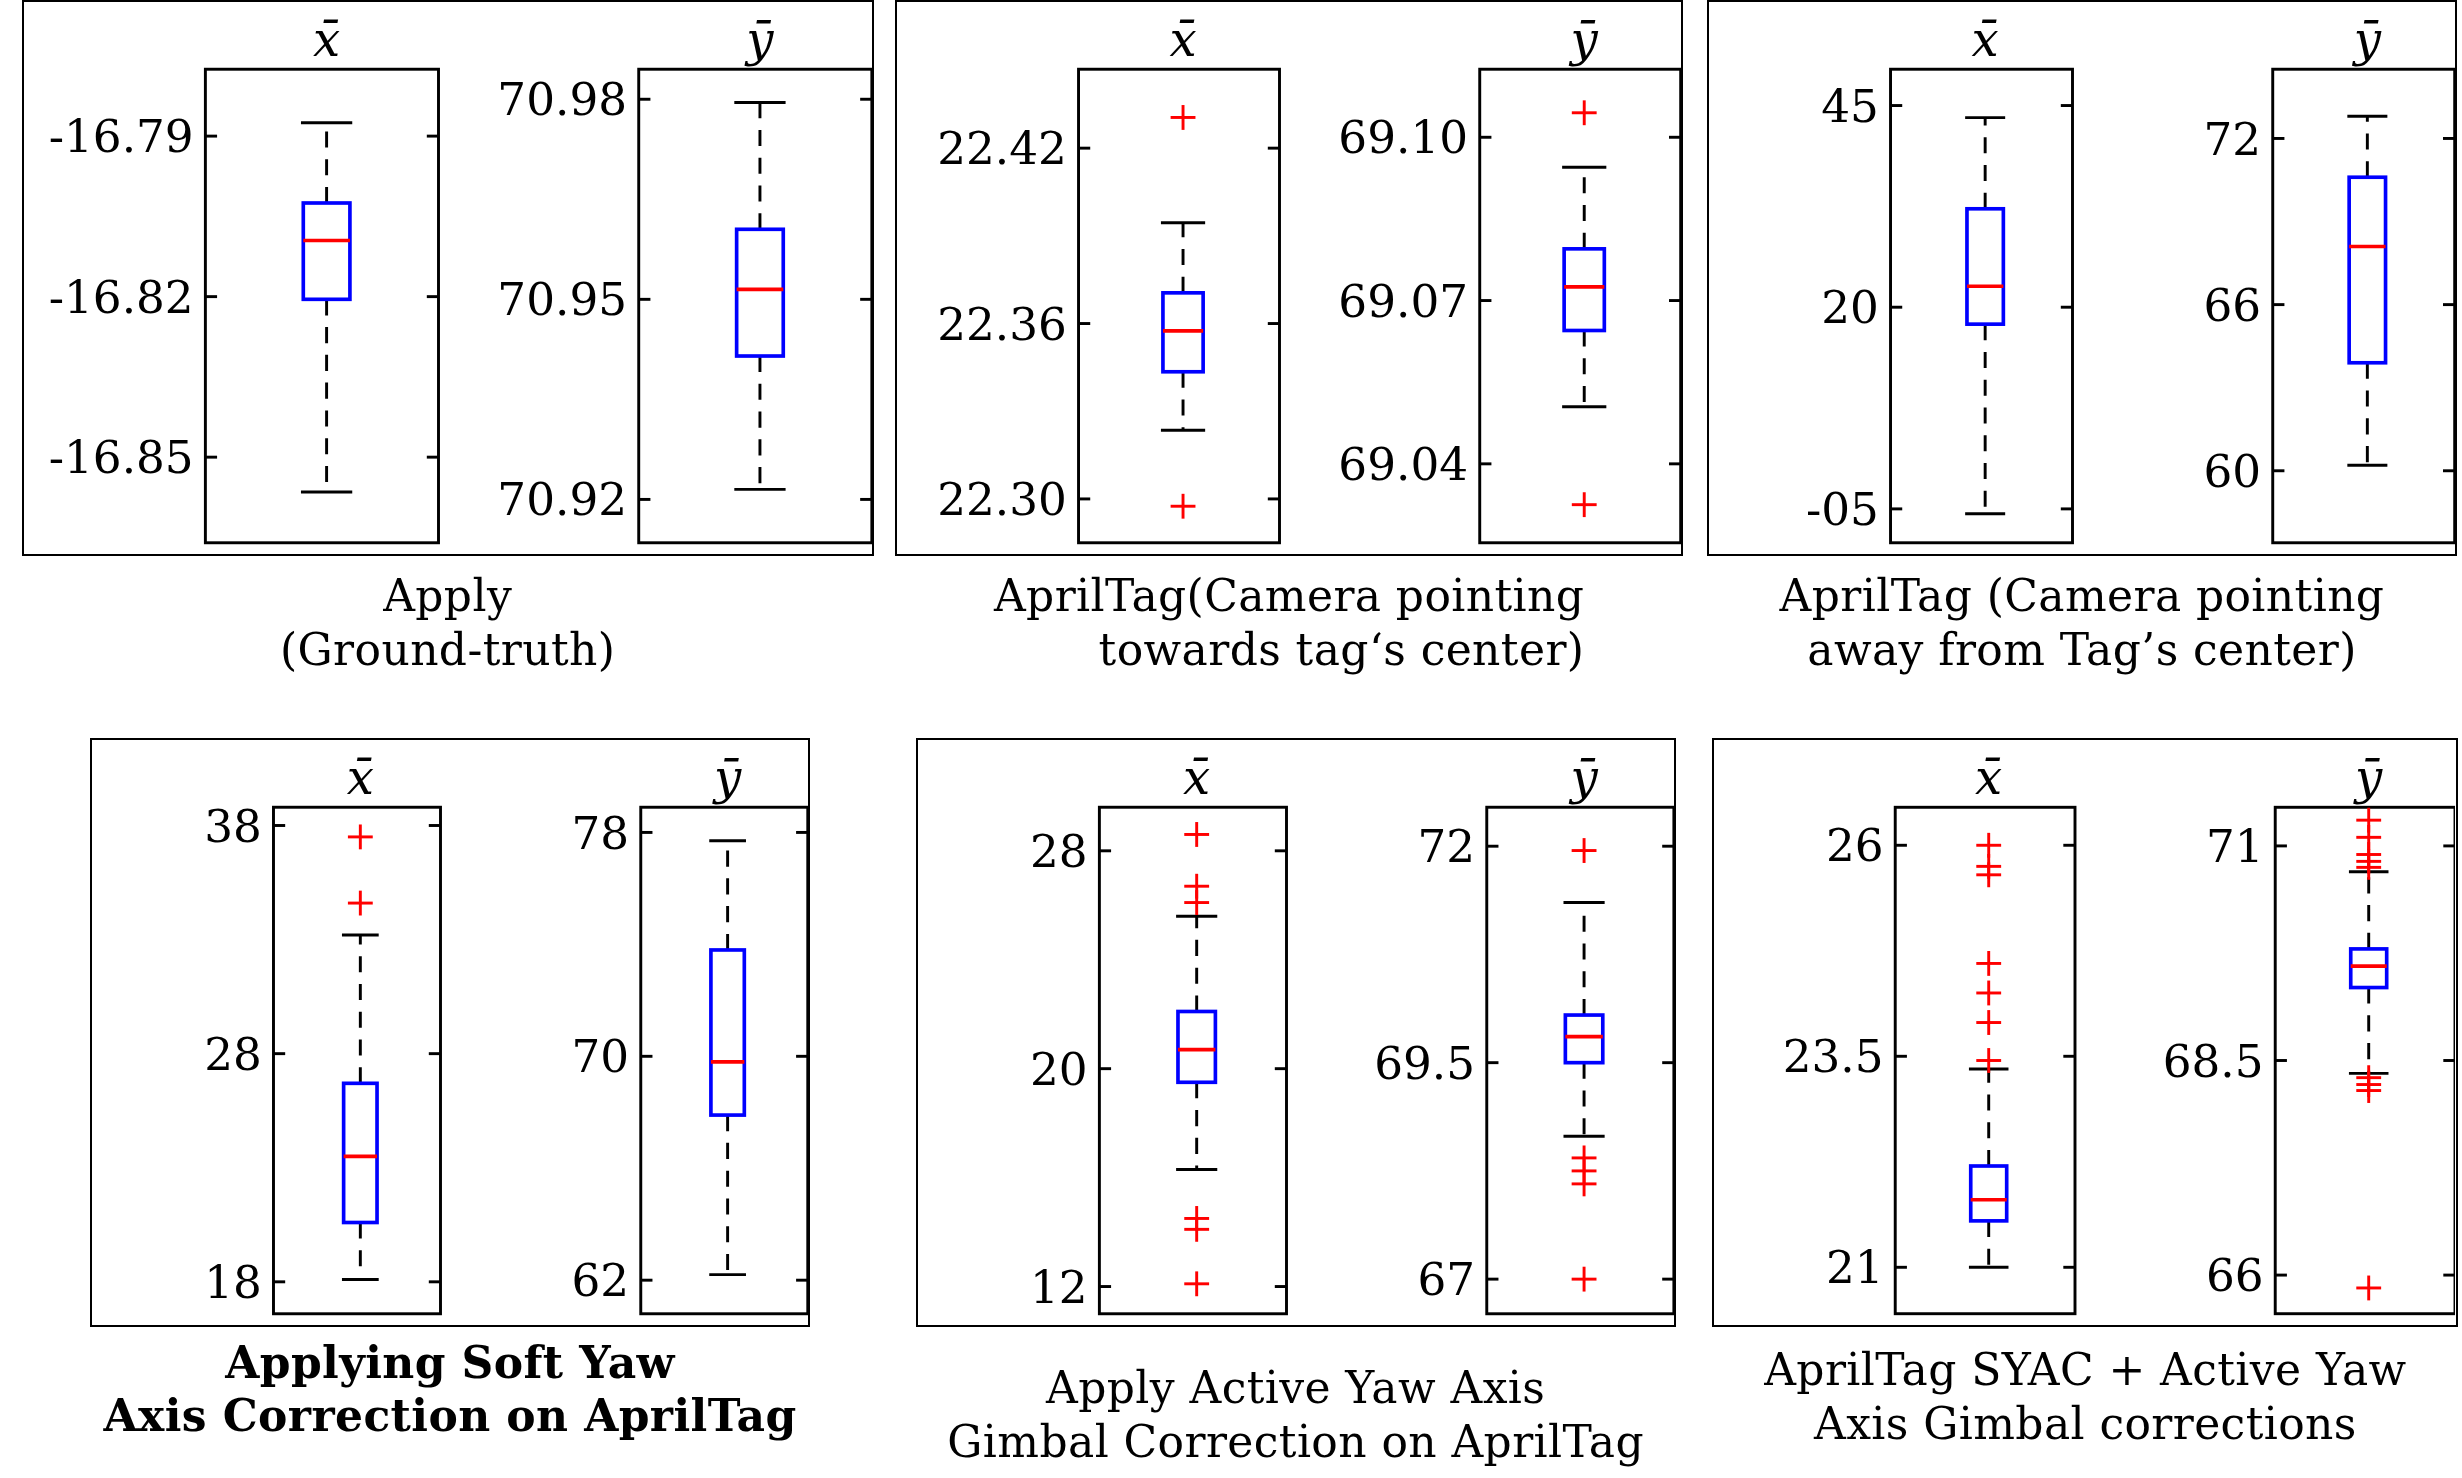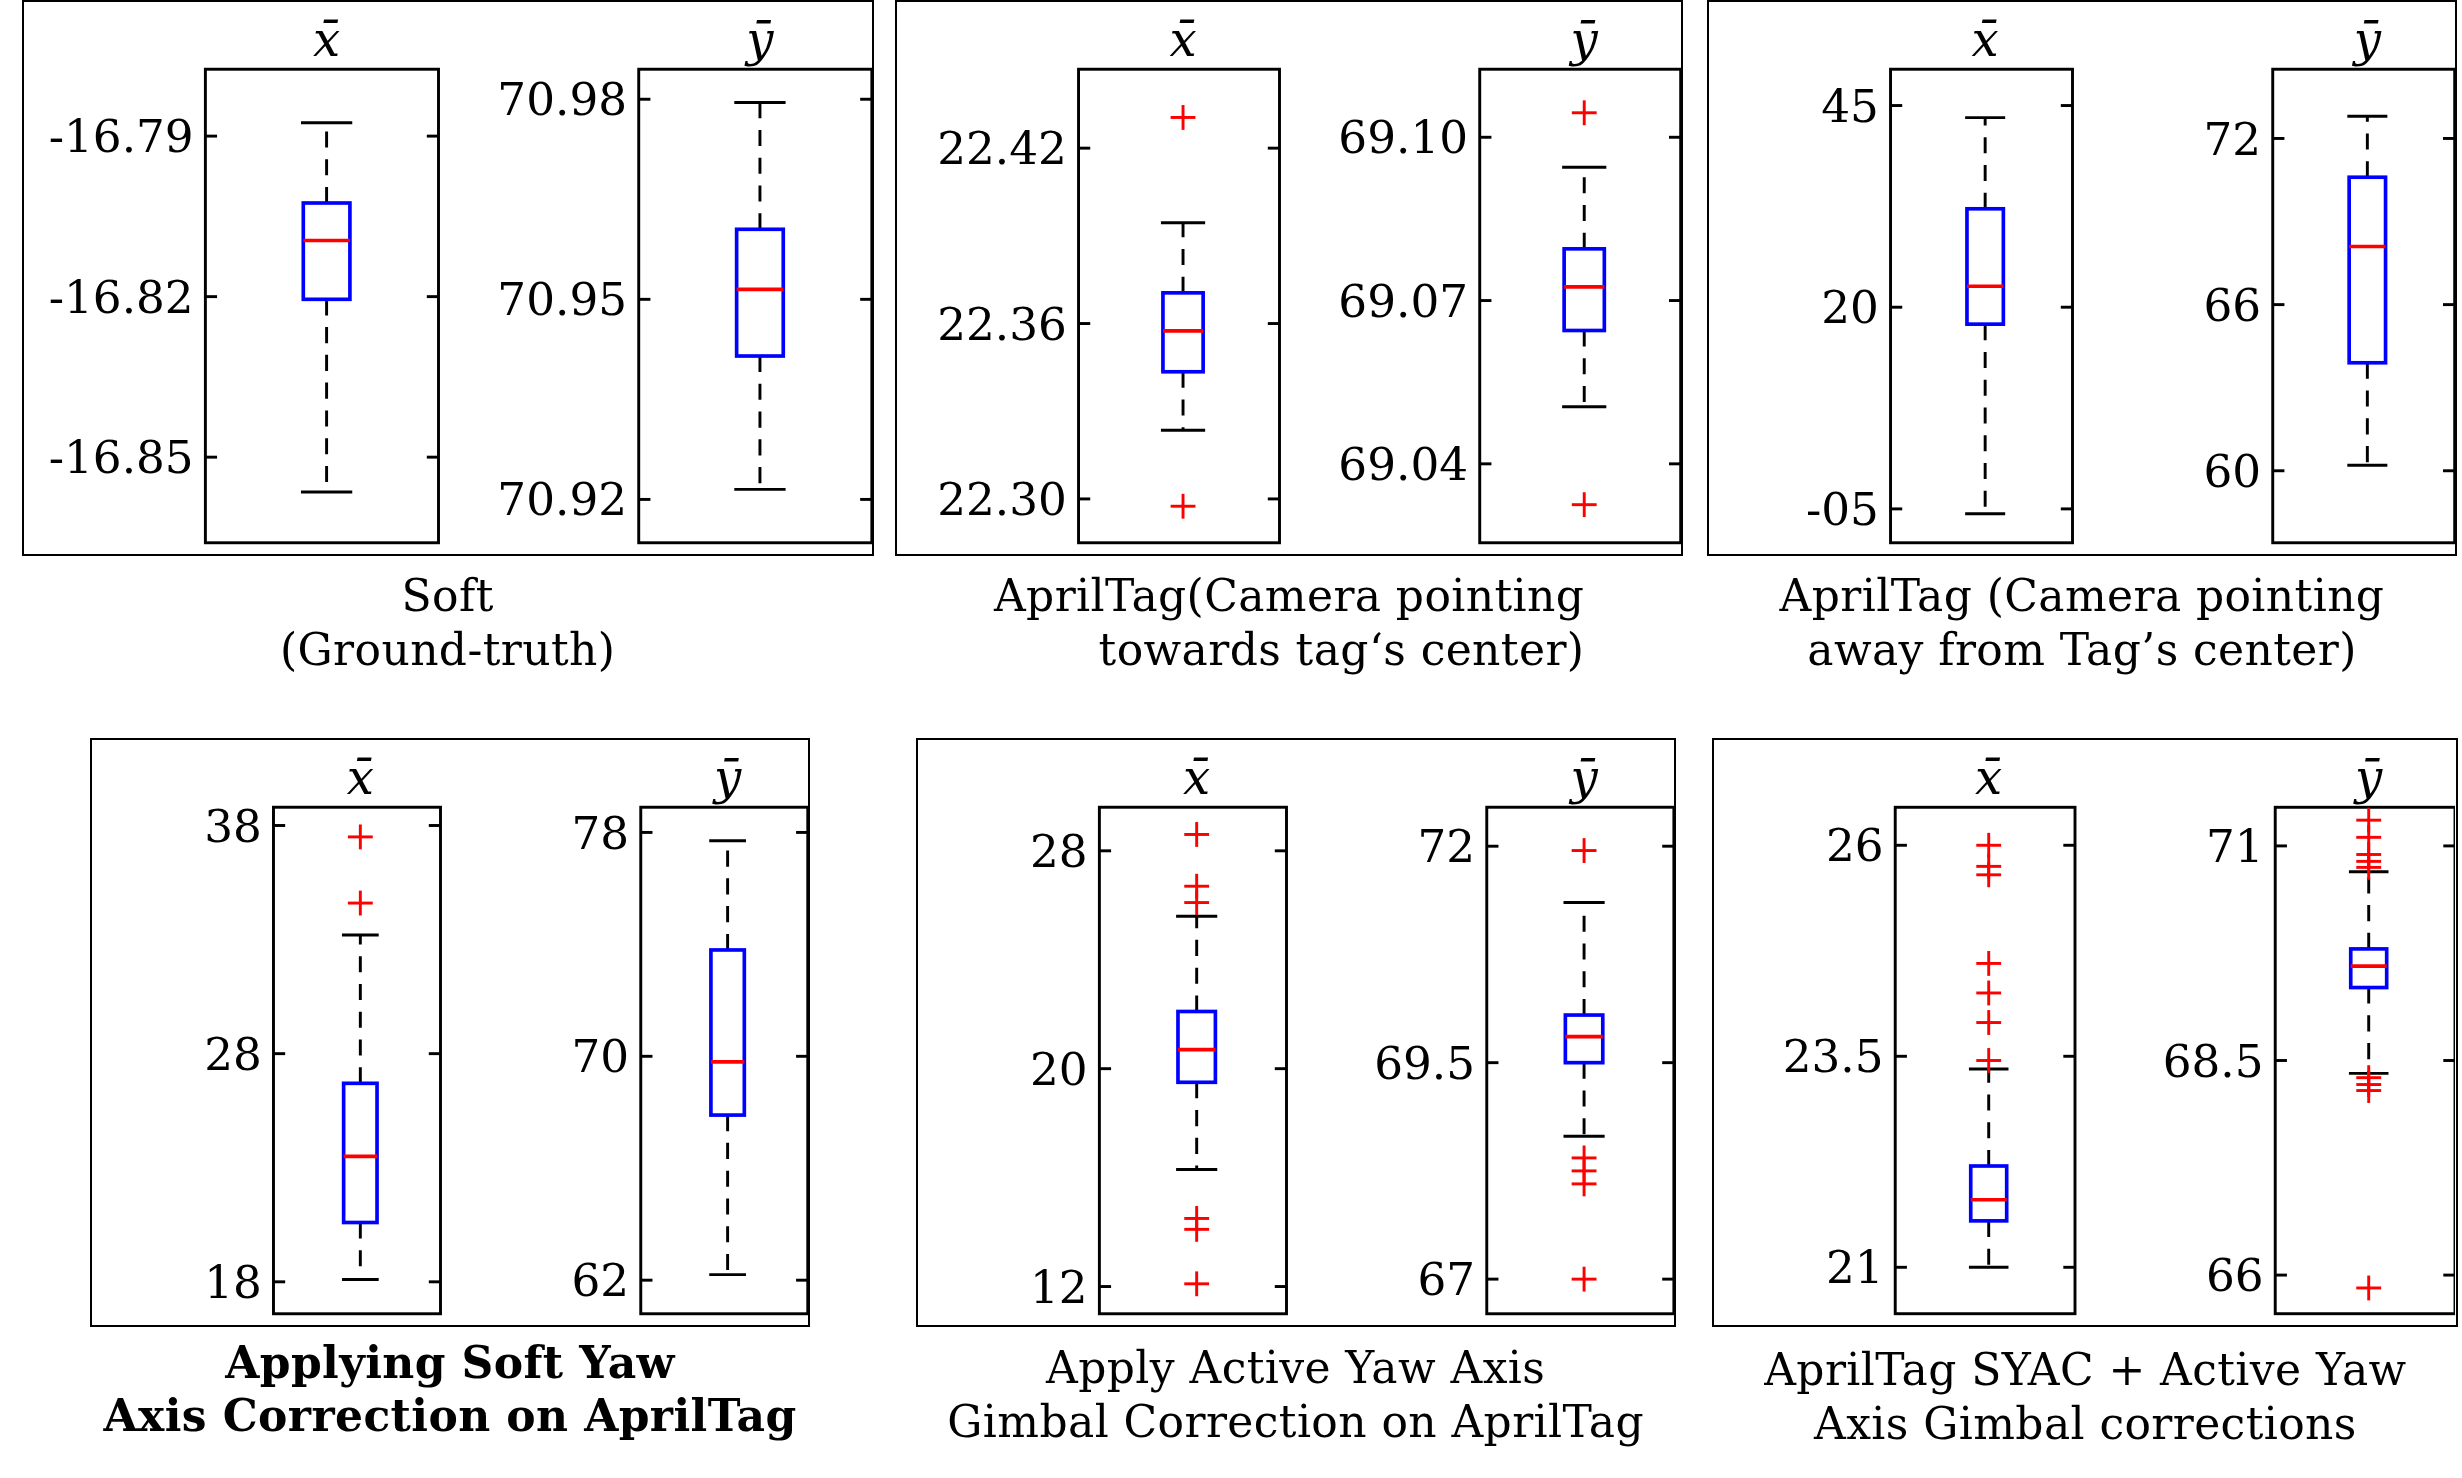--- a/index.html
+++ b/index.html
@@ -65,21 +65,21 @@
   #cell-syac .panel-frame{width:720px;height:589px;}
   #cell-ayag{width:779px;margin-left:80px;}
   #cell-ayag .panel-frame{width:760px;height:589px;}
   #cell-both{width:757px;margin-left:25.6px;}
   #cell-both .panel-frame{width:746px;height:589px;}
 
   #cell-mocap .caption{margin-top:13px;}
   #cell-at-toward .caption{margin-top:13px;text-align:right;}
   #cell-at-away .caption{margin-top:13px;}
   #cell-syac .caption{margin-top:8.8px;font-weight:bold;}
-  #cell-ayag .caption{margin-top:14px;text-align:center;}
+  #cell-ayag .caption{margin-top:34px;text-align:center;}
   #cell-both .caption{margin-top:16px;}
 
   text.axis-tick{
     font-family:"DejaVu Serif","Liberation Serif",serif;
     font-size:62px;
     fill:#000;
   }
   text.sub-title{
     font-family:"DejaVu Serif","Liberation Serif",serif;
     font-size:66px;
@@ -130,21 +130,21 @@
               <text x="825" y="702.6760563380026" text-anchor="end" class="axis-tick">70.92</text>
               <line x1="1006.88" y1="311.04225352114133" x2="1006.88" y2="137.63380281686125" stroke="#000000" stroke-width="4" stroke-dasharray="22,16"></line>
               <line x1="1006.88" y1="484.4507042252918" x2="1006.88" y2="666.9859154929961" stroke="#000000" stroke-width="4" stroke-dasharray="22,16"></line>
               <line x1="971.79" y1="137.63380281686125" x2="1041.97" y2="137.63380281686125" stroke="#000000" stroke-width="4"></line>
               <line x1="971.79" y1="666.9859154929961" x2="1041.97" y2="666.9859154929961" stroke="#000000" stroke-width="4"></line>
               <rect x="974.98" y="311.04225352114133" width="63.800000000000004" height="173.40845070415048" fill="none" stroke="#0000ff" stroke-width="5"></rect>
               <line x1="974.98" y1="393.1830985915694" x2="1038.78" y2="393.1830985915694" stroke="#ff0000" stroke-width="5"></line>
             </g>
           </svg>
       </div>
-      <div class="caption">Soft
+      <div class="caption">Apply
 (Ground-truth)</div>
     </div>
 
     <div class="cell" id="cell-at-toward">
       <div class="panel-frame">
         <svg class="panel-svg" width="784" height="551" viewBox="0 0 1072 754">
             <g>
               <text x="391" y="74" text-anchor="middle" class="sub-title">x̄</text>
               <rect x="248" y="92" width="275" height="648" fill="none" stroke="#000000" stroke-width="4"></rect>
               <line x1="248" y1="199.99999999999056" x2="264" y2="199.99999999999056" stroke="#000000" stroke-width="4"></line>

